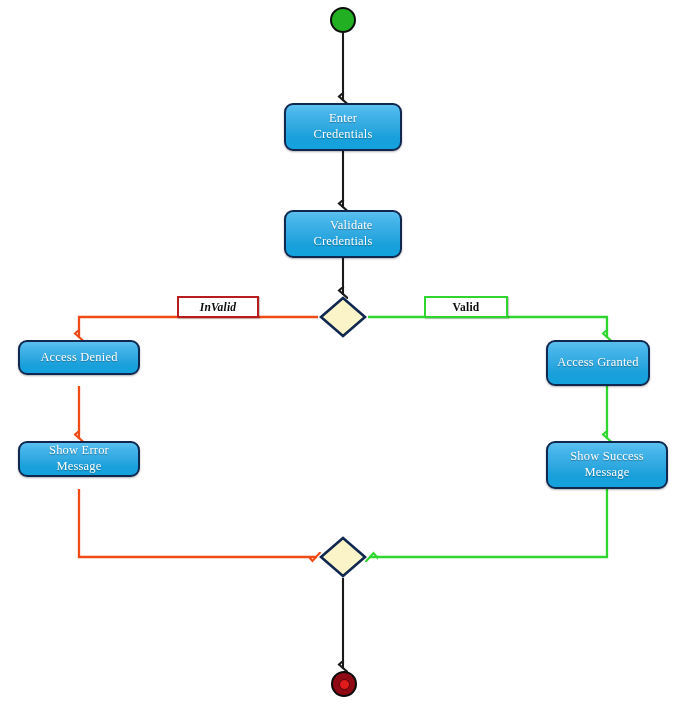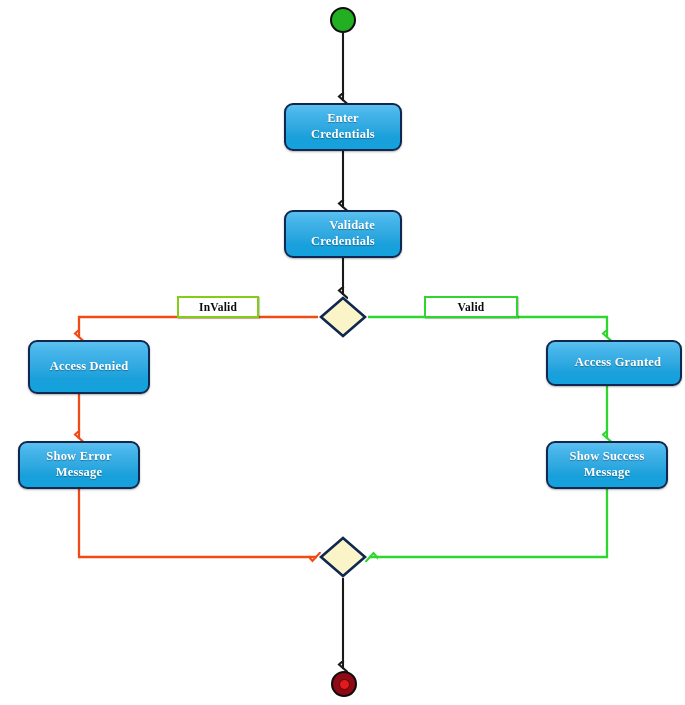--- a/index.html
+++ b/index.html
@@ -33,21 +33,21 @@
                 #5cc0ef 0%,
                 #46b5ea 18%,
                 #2fa8e0 52%,
                 #19a0db 74%,
                 #13a2dd 100%);
     display: flex;
     align-items: center;
     justify-content: center;
     text-align: center;
     color: #ffffff;
-    font-weight: bold;
+    font-weight: normal;
     font-size: 12.5px;
     line-height: 1.25;
     letter-spacing: .2px;
     text-shadow: 0 1px 1px rgba(0,0,0,.35);
     box-shadow: 0 1px 2px rgba(0,0,0,.30);
     font-family: "Liberation Serif", "DejaVu Serif", serif;
   }
   .node-box .node-text {
     display: block;
     padding: 0 6px;
@@ -88,21 +88,21 @@
     display: flex;
     align-items: center;
     justify-content: center;
     font-size: 11.5px;
     font-weight: bold;
     color: #0b0b0b;
     letter-spacing: .2px;
     font-family: "Liberation Serif", "DejaVu Serif", serif;
     box-shadow: 1px 1px 1px rgba(0,0,0,.20);
   }
-  .edge-label.invalid { border: 2px solid #84cc16; }
+  .edge-label.invalid { border: 2px solid #b91c1c; font-style: italic; }
   .edge-label.valid   { border: 2px solid #2fd62f; }
 </style>
 </head>
 <body>
 
 <div id="diagram-canvas">
 
   <svg id="edge-layer" viewBox="0 0 685 705" width="685" height="705" aria-hidden="true">
     <defs>
       <marker id="arrow-black" markerWidth="14" markerHeight="14" refX="8.5" refY="5" orient="auto" markerUnits="userSpaceOnUse">
@@ -146,29 +146,29 @@
 
   <div class="node-box" style="left:284px; top:210px; width:118px; height:48px;text-align:right;">
     <span class="node-text">Validate
 Credentials</span>
   </div>
 
   <svg class="decision-node" style="left:319px; top:296px;" width="48" height="42" viewBox="0 0 48 42">
     <polygon points="24,2 46,21 24,40 2,21" fill="#faf4c8" stroke="#10284f" stroke-width="2.6" stroke-linejoin="miter"></polygon>
   </svg>
 
-  <div class="node-box" style="left:28px; top:340px; width:122px; height:54px;">
+  <div class="node-box" style="left:18px; top:340px; width:122px; height:35px;">
     <span class="node-text">Access Denied</span>
   </div>
 
-  <div class="node-box" style="left:546px; top:340px; width:136px; height:46px;padding-left:8px;">
+  <div class="node-box" style="left:546px; top:340px; width:104px; height:46px;">
     <span class="node-text">Access Granted</span>
   </div>
 
-  <div class="node-box" style="left:18px; top:441px; width:122px; height:48px;">
+  <div class="node-box" style="left:18px; top:441px; width:122px; height:36px;">
     <span class="node-text">Show Error
 Message</span>
   </div>
 
   <div class="node-box" style="left:546px; top:441px; width:122px; height:48px;justify-content:center;">
     <span class="node-text">Show Success
 Message</span>
   </div>
 
   <svg class="decision-node" style="left:319px; top:536px;" width="48" height="42" viewBox="0 0 48 42">
@@ -176,17 +176,17 @@
   </svg>
 
   <div class="end-node-outer" style="left:331px; top:671px; width:26px; height:26px;">
     <span class="end-node-inner"></span>
   </div>
 
   <div class="edge-label invalid" style="left:177px; top:296px; width:82px; height:22px;">
     <span>InValid</span>
   </div>
 
-  <div class="edge-label valid" style="left:424px; top:296px; width:94px; height:22px;">
+  <div class="edge-label valid" style="left:424px; top:296px; width:84px; height:22px;">
     <span>Valid</span>
   </div>
 
 </div>
 
 </body></html>

